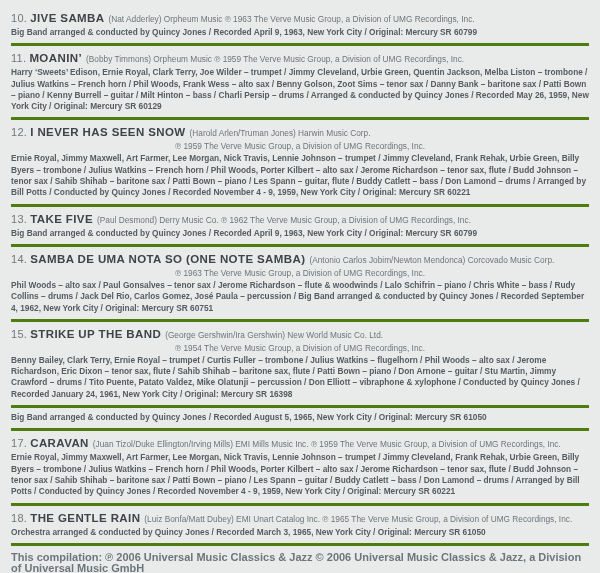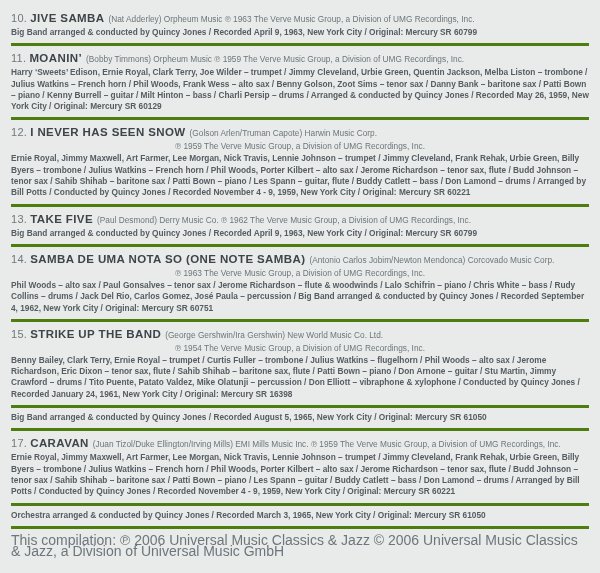--- a/index.html
+++ b/index.html
@@ -46,23 +46,24 @@
     text-align: center;
   }
   .personnel {
     font-size: 8.3px;
     font-weight: bold;
     color: #555c62;
     line-height: 11.3px;
   }
   .footer {
     padding-top: 6px;
-    font-size: 14px;
+    font-size: 11px;
     color: #6d767c;
     line-height: 11px;
+    font-weight: bold;
   }
 </style>
 </head>
 <body>
 
 <div>
 
   <div class="track">
     <div class="track-header">
       <span class="num">10.</span><span class="title">JIVE SAMBA</span><span class="credit">(Nat Adderley) Orpheum Music ℗ 1963 The Verve Music Group, a Division of UMG Recordings, Inc.</span>
@@ -72,21 +73,21 @@
 
   <div class="track">
     <div class="track-header">
       <span class="num">11.</span><span class="title">MOANIN’</span><span class="credit">(Bobby Timmons) Orpheum Music ℗ 1959 The Verve Music Group, a Division of UMG Recordings, Inc.</span>
     </div>
     <div class="personnel">Harry ‘Sweets’ Edison, Ernie Royal, Clark Terry, Joe Wilder – trumpet / Jimmy Cleveland, Urbie Green, Quentin Jackson, Melba Liston – trombone / Julius Watkins – French horn / Phil Woods, Frank Wess – alto sax / Benny Golson, Zoot Sims – tenor sax / Danny Bank – baritone sax / Patti Bown – piano / Kenny Burrell – guitar / Milt Hinton – bass / Charli Persip – drums / Arranged &amp; conducted by Quincy Jones / Recorded May 26, 1959, New York City / Original: Mercury SR 60129</div>
   </div>
 
   <div class="track">
     <div class="track-header">
-      <span class="num">12.</span><span class="title">I NEVER HAS SEEN SNOW</span><span class="credit">(Golson Arlen/Truman Capote) Harwin Music Corp.</span>
+      <span class="num">12.</span><span class="title">I NEVER HAS SEEN SNOW</span><span class="credit">(Harold Arlen/Truman Jones) Harwin Music Corp.</span>
     </div>
     <div class="copyright">℗ 1959 The Verve Music Group, a Division of UMG Recordings, Inc.</div>
     <div class="personnel">Ernie Royal, Jimmy Maxwell, Art Farmer, Lee Morgan, Nick Travis, Lennie Johnson – trumpet / Jimmy Cleveland, Frank Rehak, Urbie Green, Billy Byers – trombone / Julius Watkins – French horn / Phil Woods, Porter Kilbert – alto sax / Jerome Richardson – tenor sax, flute / Budd Johnson – tenor sax / Sahib Shihab – baritone sax / Patti Bown – piano / Les Spann – guitar, flute / Buddy Catlett – bass / Don Lamond – drums / Arranged by Bill Potts / Conducted by Quincy Jones / Recorded November 4 - 9, 1959, New York City / Original: Mercury SR 60221</div>
   </div>
 
   <div class="track">
     <div class="track-header">
       <span class="num">13.</span><span class="title">TAKE FIVE</span><span class="credit">(Paul Desmond) Derry Music Co. ℗ 1962 The Verve Music Group, a Division of UMG Recordings, Inc.</span>
     </div>
     <div class="personnel">Big Band arranged &amp; conducted by Quincy Jones / Recorded April 9, 1963, New York City / Original: Mercury SR 60799</div>
@@ -113,18 +114,21 @@
   </div>
 
   <div class="track">
     <div class="track-header">
       <span class="num">17.</span><span class="title">CARAVAN</span><span class="credit">(Juan Tizol/Duke Ellington/Irving Mills) EMI Mills Music Inc. ℗ 1959 The Verve Music Group, a Division of UMG Recordings, Inc.</span>
     </div>
     <div class="personnel">Ernie Royal, Jimmy Maxwell, Art Farmer, Lee Morgan, Nick Travis, Lennie Johnson – trumpet / Jimmy Cleveland, Frank Rehak, Urbie Green, Billy Byers – trombone / Julius Watkins – French horn / Phil Woods, Porter Kilbert – alto sax / Jerome Richardson – tenor sax, flute / Budd Johnson – tenor sax / Sahib Shihab – baritone sax / Patti Bown – piano / Les Spann – guitar / Buddy Catlett – bass / Don Lamond – drums / Arranged by Bill Potts / Conducted by Quincy Jones / Recorded November 4 - 9, 1959, New York City / Original: Mercury SR 60221</div>
   </div>
 
   <div class="track">
+    <div class="track-header">
+      <span class="num">18.</span><span class="title">THE GENTLE RAIN</span><span class="credit">(Luiz Bonfa/Matt Dubey) EMI Unart Catalog Inc. ℗ 1965 The Verve Music Group, a Division of UMG Recordings, Inc.</span>
+    </div>
     <div class="personnel">Orchestra arranged &amp; conducted by Quincy Jones / Recorded March 3, 1965, New York City / Original: Mercury SR 61050</div>
   </div>
 
   <div class="footer">This compilation: ℗ 2006 Universal Music Classics &amp; Jazz © 2006 Universal Music Classics &amp; Jazz, a Division of Universal Music GmbH</div>
 
 </div>
 
 </body></html>

